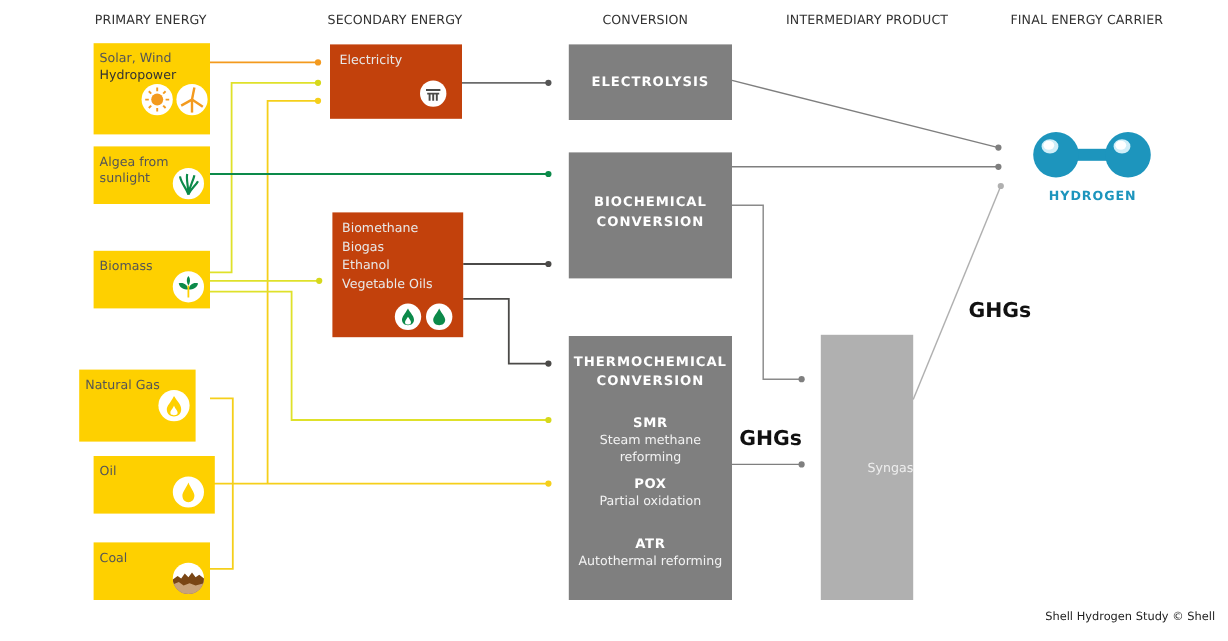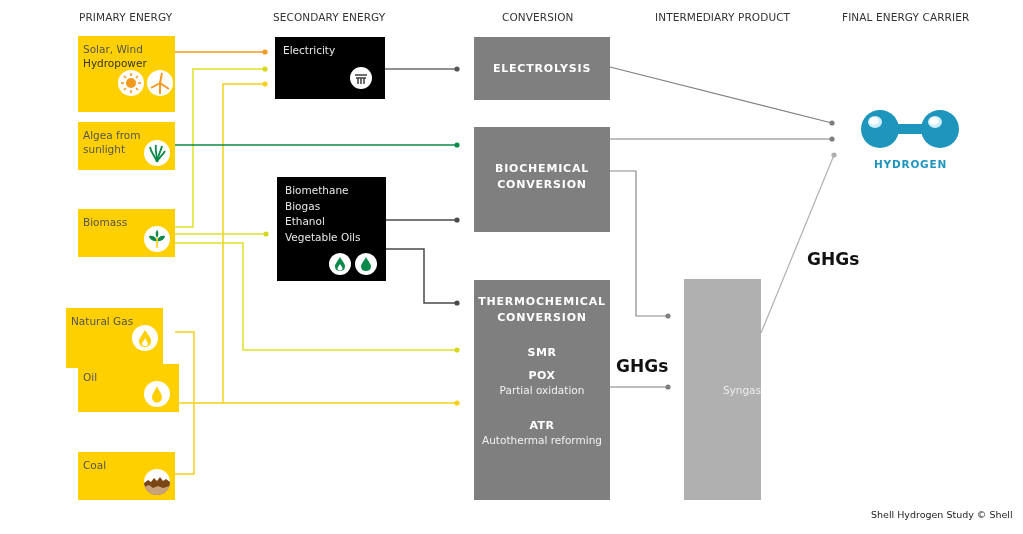--- a/index.html
+++ b/index.html
@@ -1,20 +1,20 @@
 <!DOCTYPE html>
 <html><head>
 <meta charset="utf-8">
 <style>
   html, body { margin:0; padding:0; background:#ffffff; }
   body { width:1023px; height:534px; position:relative; overflow:hidden; font-family:"DejaVu Sans", sans-serif; }
   .hdr { position:absolute; top:11px; font-size:10.5px; color:#333; letter-spacing:0.1px; white-space:nowrap; }
   .box { position:absolute; box-sizing:border-box; }
   .yel { background:#fed000; color:#555; font-size:10.5px; padding:6px 0 0 5px; line-height:14px; }
-  .dark { background:#000000; color:#e8e8e8; font-size:10.5px; padding:6px 0 0 8px; line-height:15.5px; }
+  .dark { background:#c2410c; color:#e8e8e8; font-size:10.5px; padding:6px 0 0 8px; line-height:15.5px; }
   .conv { background:#7f7f7f; color:#fff; text-align:center; }
   .conv .title { font-weight:bold; font-size:11px; letter-spacing:0.8px; line-height:16px; }
   .conv .sub-t { font-weight:bold; font-size:11px; letter-spacing:0.5px; line-height:14px; }
   .conv .sub-d { font-size:10.5px; line-height:14px; color:#f2f2f2; }
   .syn { background:#b0b0b0; color:#eee; font-size:10.5px; display:flex; align-items:center; justify-content:flex-end; }
   .icon { position:absolute; width:26px; height:26px; border-radius:50%; background:#fff; display:flex; align-items:center; justify-content:center; }
   .ghg { position:absolute; font-weight:bold; font-size:17px; color:#111; font-family:"DejaVu Sans", sans-serif; }
   .h2lbl { position:absolute; font-weight:bold; font-size:10.5px; color:#1d95bd; letter-spacing:0.8px; }
   .credit { position:absolute; font-size:9.5px; color:#222; }
   svg.lines { position:absolute; left:0; top:0; }
@@ -138,21 +138,21 @@
 <div class="box yel" style="left:66px;top:308px;width:97px;height:60px;">
   <div>Natural Gas</div>
   <div class="icon" style="left:66px;top:17px;">
     <svg width="20" height="20" viewBox="0 0 20 20">
         <path d="M10 2 C13 7 16 9 16 13 C16 17 13 19 10 19 C7 19 4 17 4 13 C4 10 7 8 10 2Z" fill="#fed000"></path>
         <path d="M10 10 C11 13 13 14 13 16 C13 18 11 18 10 18 C9 18 7 18 7 16 C7 14 9 13 10 10Z" fill="#fff"></path>
       </svg>
   </div>
 </div>
 
-<div class="box yel" style="left:78px;top:364px;width:101px;height:48px;">
+<div class="box yel" style="left:78px;top:380px;width:101px;height:48px;">
   <div>Oil</div>
   <div class="icon" style="left:66px;top:17px;">
     <svg width="20" height="20" viewBox="0 0 20 20">
         <path d="M10 2 C12 7 15 10 15 13 C15 16.5 12.8 18.5 10 18.5 C7.2 18.5 5 16.5 5 13 C5 10 8 7 10 2Z" fill="#fed000"></path>
       </svg>
   </div>
 </div>
 
 <div class="box yel" style="left:78px;top:452px;width:97px;height:48px;">
   <div>Coal</div>
@@ -204,20 +204,21 @@
 <div class="box conv" style="left:474px;top:127px;width:136px;height:105px;padding-top:34px;">
   <div class="title">BIOCHEMICAL</div>
   <div class="title">CONVERSION</div>
 </div>
 
 <div class="box conv" style="left:474px;top:280px;width:136px;height:220px;padding-top:14px;">
   <div class="title">THERMOCHEMICAL</div>
   <div class="title">CONVERSION</div>
   <div style="height:20px;"></div>
   <div class="sub-t">SMR</div>
+  <div class="sub-d">Steam methane reforming</div>
   <div style="height:9px;"></div>
   <div class="sub-t">POX</div>
   <div class="sub-d">Partial oxidation</div>
   <div style="height:22px;"></div>
   <div class="sub-t">ATR</div>
   <div class="sub-d">Autothermal reforming</div>
 </div>
 
 <div class="box syn" style="left:684px;top:279px;width:77px;height:221px;">
   <span>Syngas</span>

